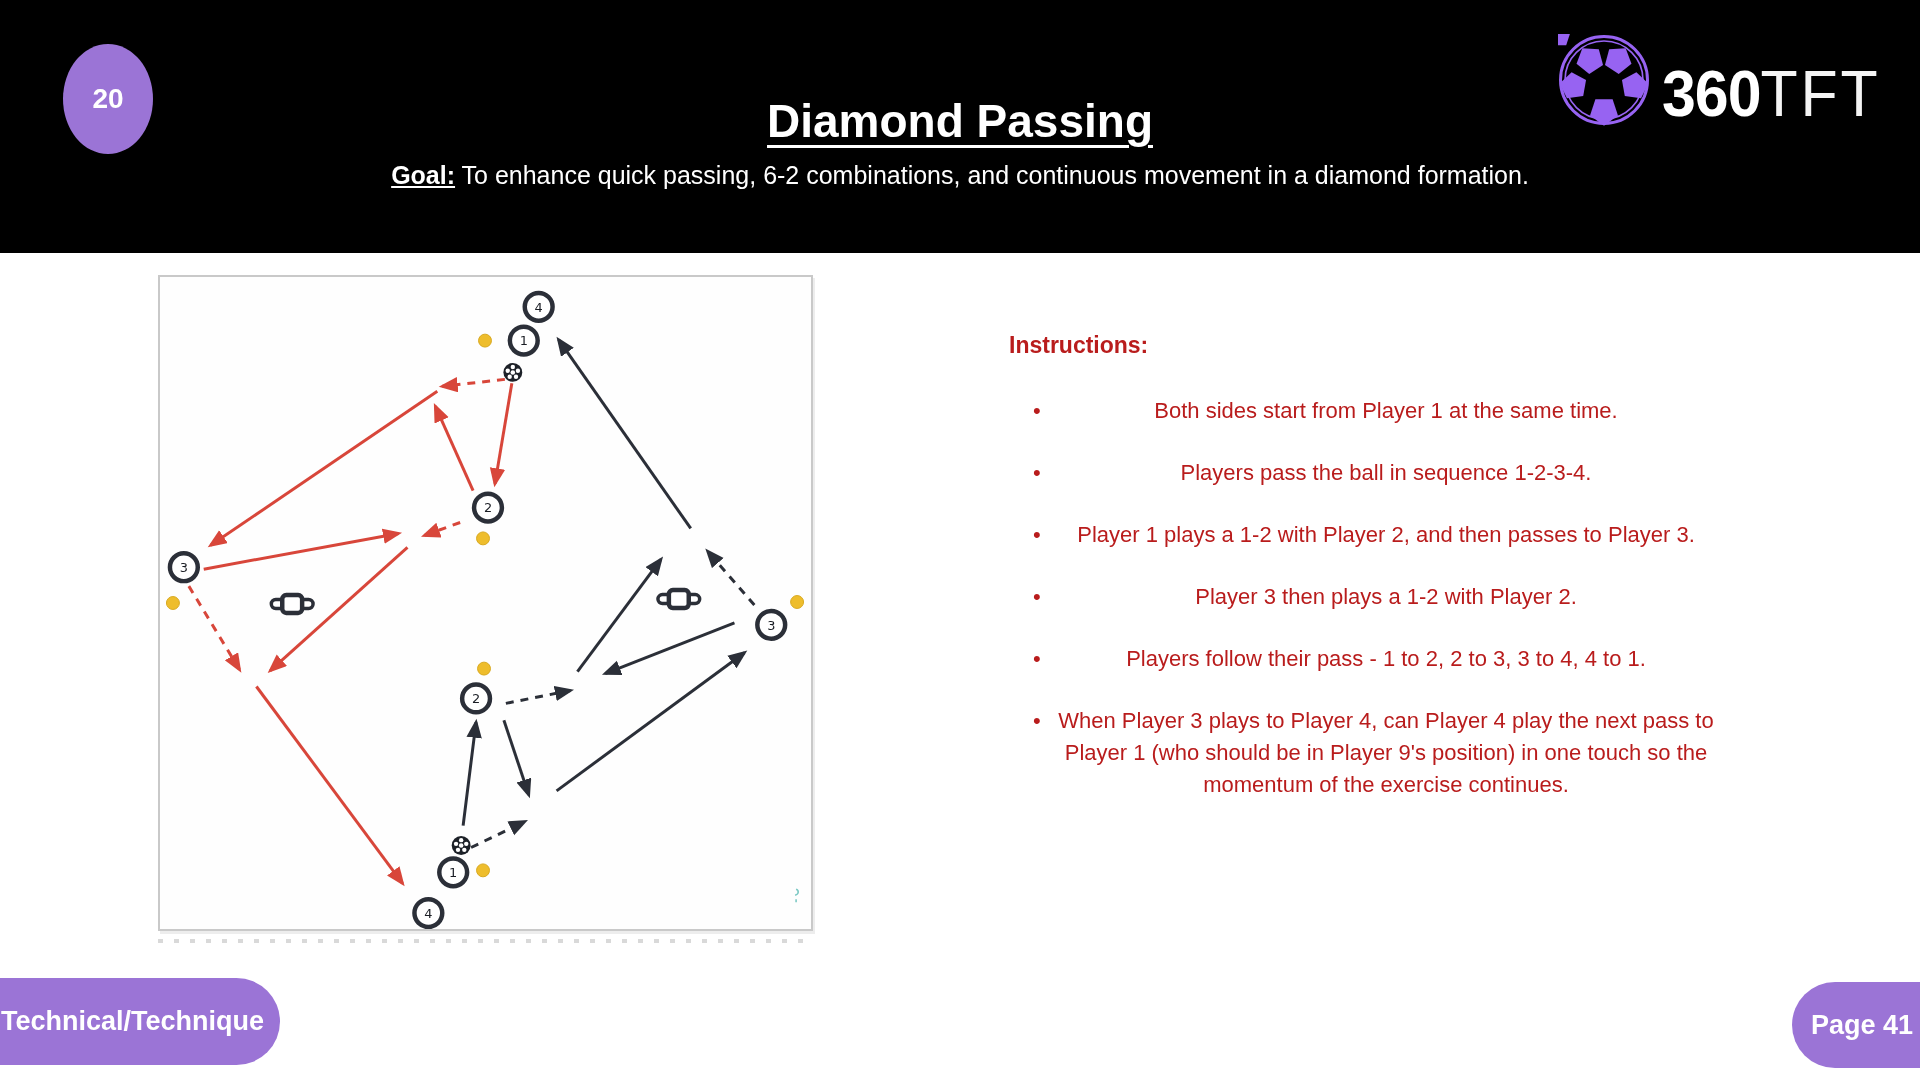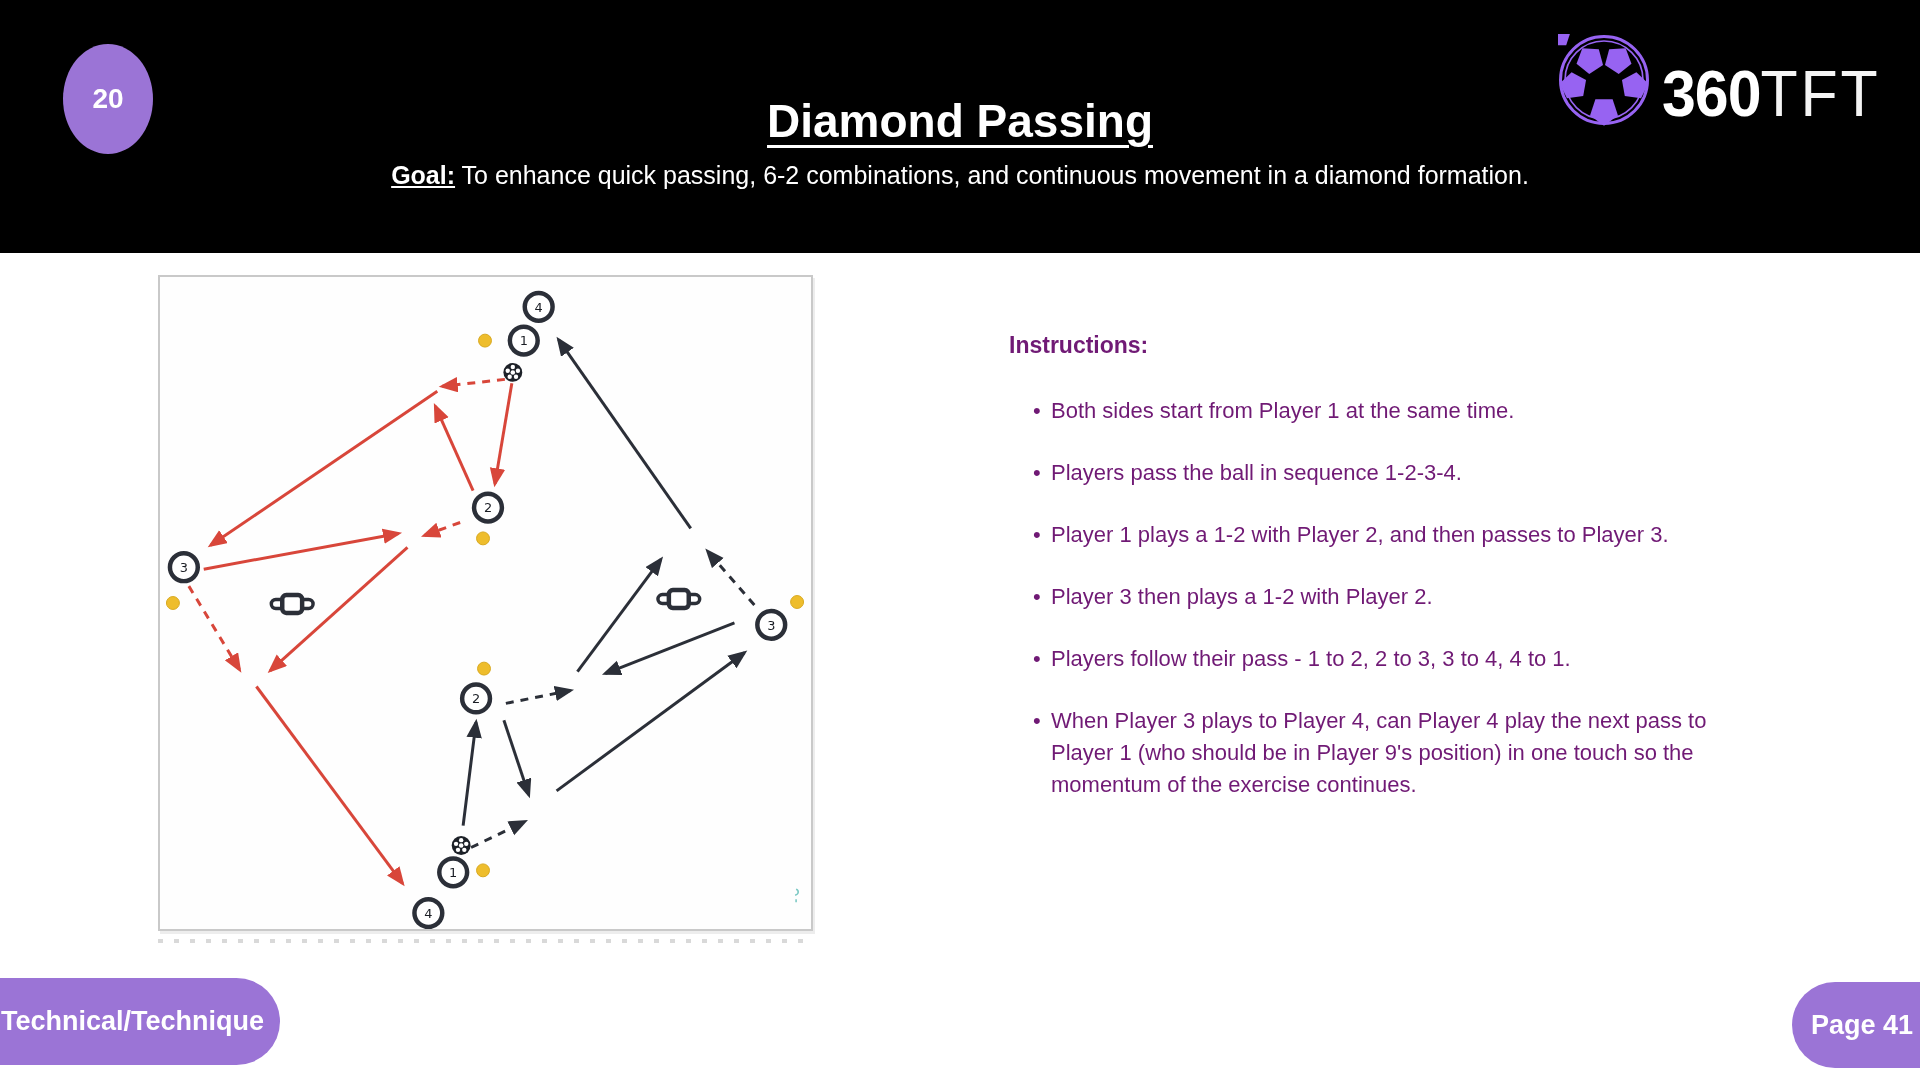--- a/index.html
+++ b/index.html
@@ -46,23 +46,23 @@
   .arrow.dashed{stroke-dasharray:8 7;}
   .player-circle{fill:#fff;stroke:var(--dark,#2B2F38);stroke-width:4.5;}
   .player-num{font-size:13px;fill:#1a1d24;text-anchor:middle;font-family:"DejaVu Sans",sans-serif;}
   .cone{fill:var(--yellow,#EEBD2C);stroke:#d8a81f;stroke-width:1;}
   .ball-body{fill:#1d2128;}
   .ball-spot{fill:#fff;}
   .goal-wing{fill:#fff;stroke:var(--dark,#2B2F38);stroke-width:3.5;}
   .goal-center{fill:#fff;stroke:var(--dark,#2B2F38);stroke-width:4.5;}
   .teal-mark{stroke:#7cc9c4;stroke-width:1.6;fill:none;}
   
-  .instructions{position:absolute;left:1009px;top:332px;width:715px;color:#701a75;}
+  .instructions{position:absolute;left:1009px;top:332px;width:715px;color:#b91c1c;}
   .instructions h3{margin:0 0 36px 0;font-size:23px;font-weight:bold;}
-  .instructions ul{margin:3px;padding:0;list-style:none;}
+  .instructions ul{margin:3px;padding:0;list-style:none;text-align:center;}
   .instructions li{
     position:relative;padding-left:39px;font-size:22px;line-height:32px;margin-bottom:30px;
   }
   .instructions li::before{content:"\2022";position:absolute;left:21px;top:0;}
   
   .pill{
     position:absolute;background:var(--accent,#9B74D6);color:#fff;font-weight:bold;font-size:27px;
     display:flex;align-items:center;justify-content:center;border-radius:45px;
   }
   .pill-left{left:-45px;top:978px;width:325px;height:87px;padding-left:30px;box-sizing:border-box;}

